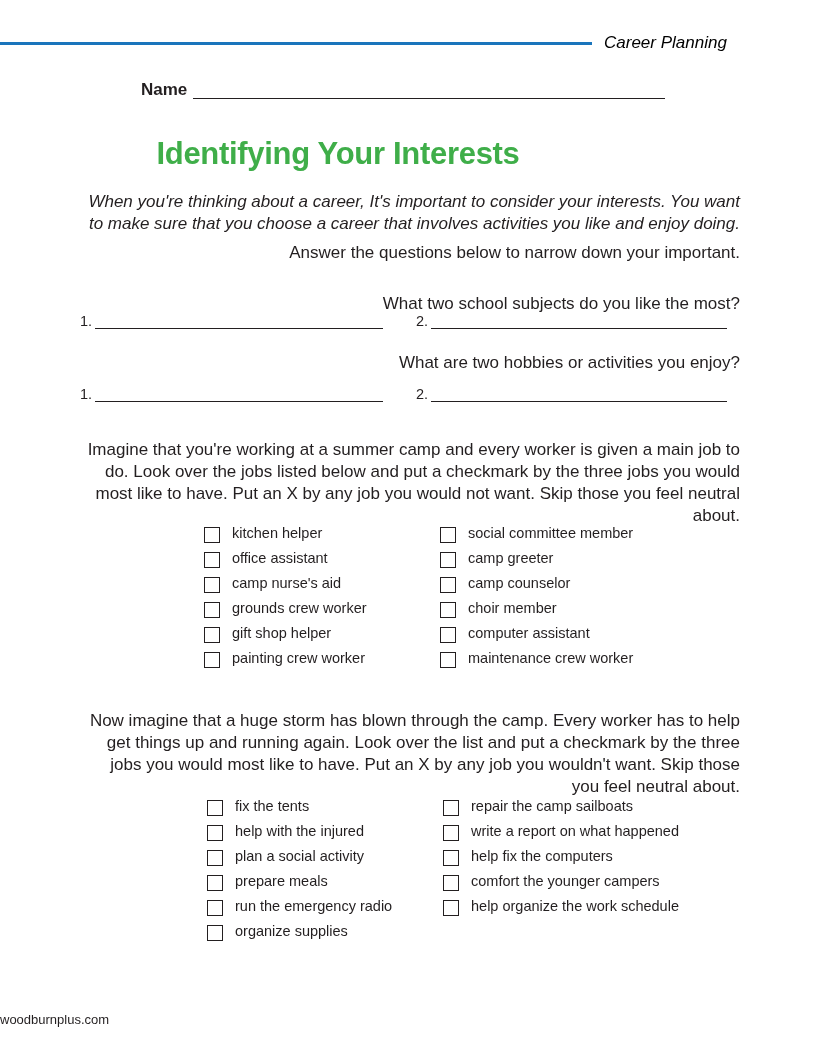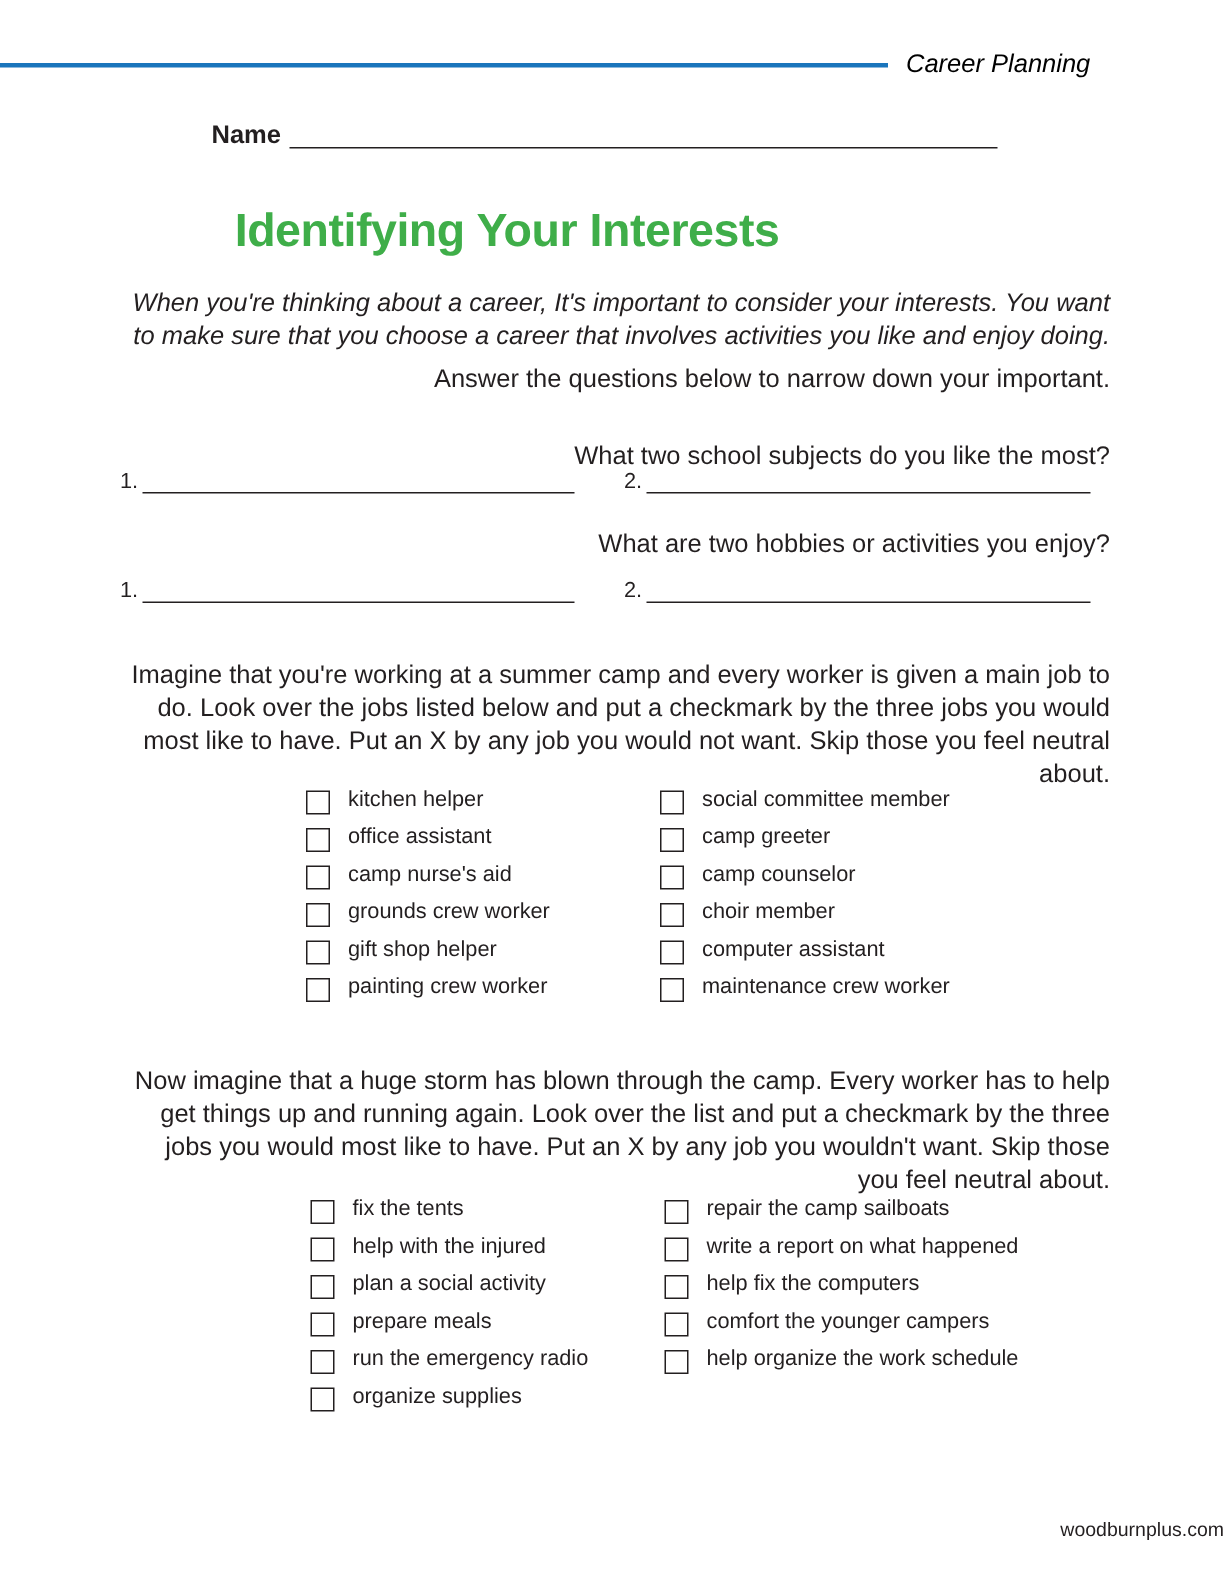--- a/index.html
+++ b/index.html
@@ -31,21 +31,21 @@
     .answer .num { margin-right: 3px; }
     .answer .line { border-bottom: 1px solid #231f20; height: 16px; }
     .check-grid { position: absolute; display: flex; }
     .check-col { display: flex; flex-direction: column; }
     .check-item { display: flex; align-items: center; height: 25px; font-size: 14.5px; padding-left: 20px; }
     .box {
       width: 16px; height: 16px; border: 1.3px solid #231f20; box-sizing: border-box;
       margin-right: 12px; margin-top: 4px;
     }
     .footer {
-      position: absolute; left: 0; width: 816px; top: 1012px; text-align: right; font-size: 13px;
+      position: absolute; left: 0; width: 816px; top: 1012px; text-align: left; font-size: 13px;
     }
   </style>
 </head>
 <body>
 
 <div class="header-rule"></div>
 <div class="header-title">Career Planning</div>
 
 <div class="name-row">
   <span class="name-label">Name</span>

